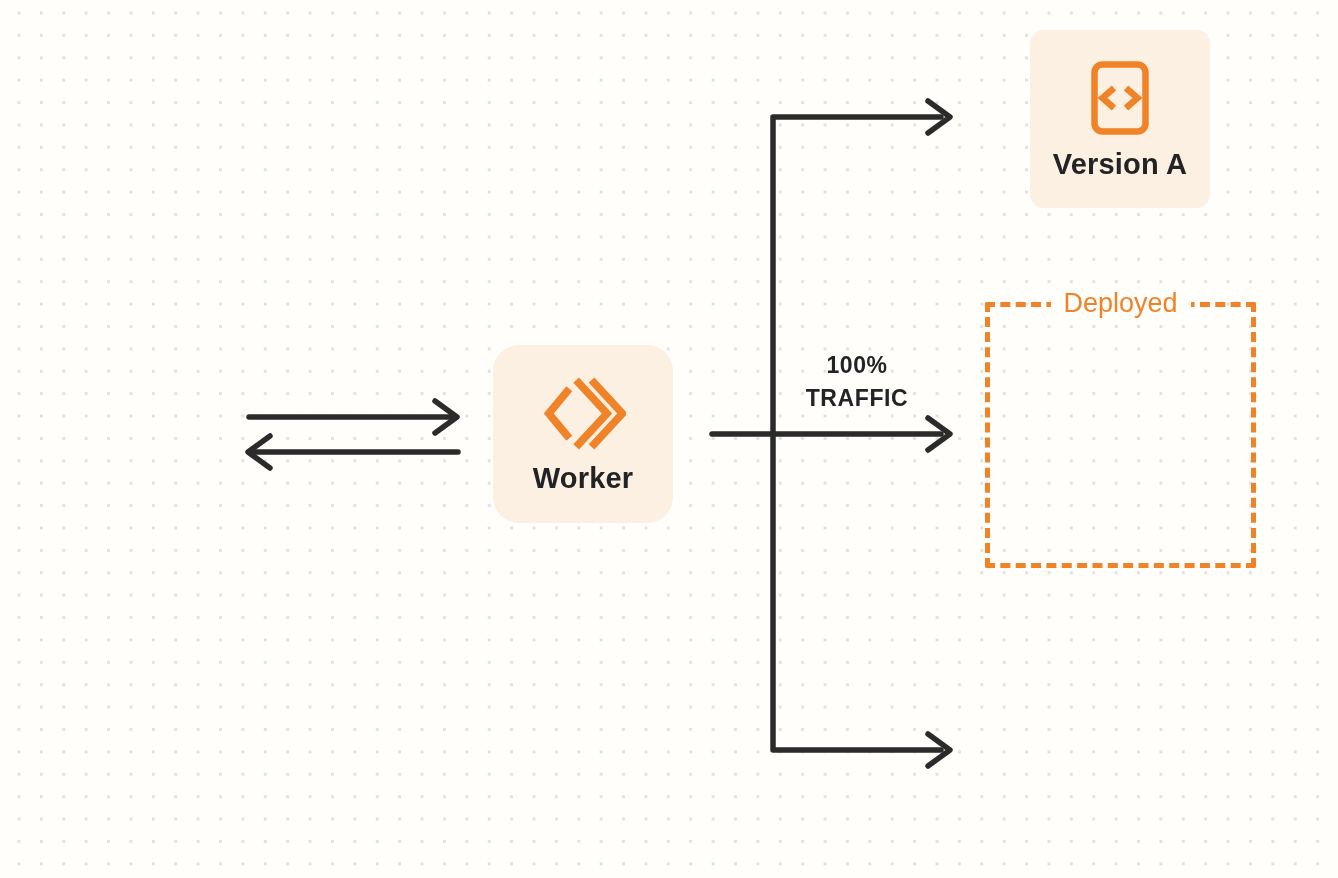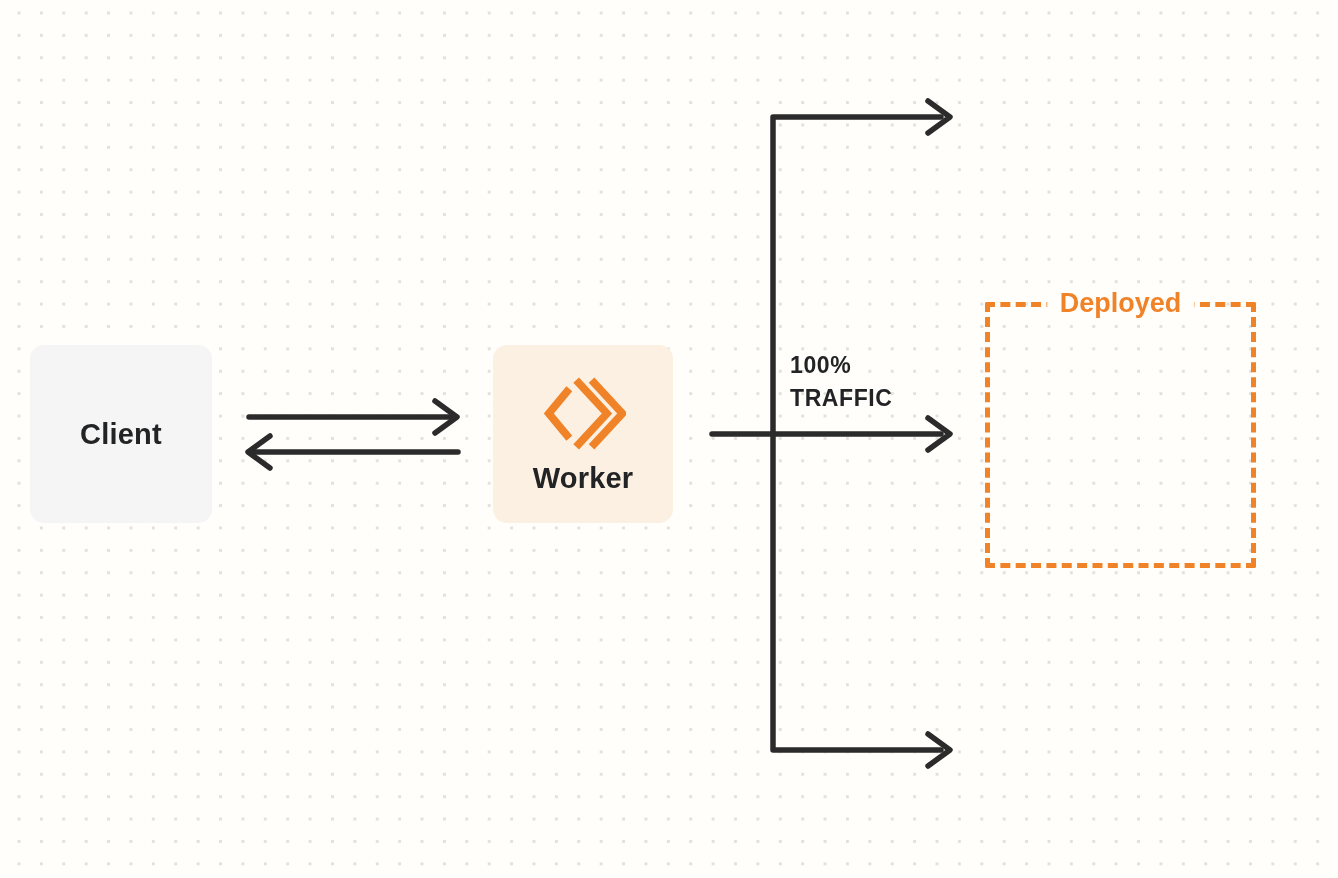--- a/index.html
+++ b/index.html
@@ -43,20 +43,21 @@
   .node-client {
     left: 30px; top: 345px;
     width: 182px; height: 178px;
     background: #f5f5f6;
   }
   .node-worker {
     left: 493px; top: 345px;
     width: 180px; height: 178px;
     background: #fbf0e1;
     gap: 12px;
+    border-radius: 26px;
   }
   .node-version {
     left: 1030px;
     width: 180px; height: 178px;
     background: #fbf0e1;
     gap: 14px;
   }
   .node-version-a { top: 30px; }
   .node-version-b { top: 345px; }
   .node-version-c { top: 660px; }
@@ -70,29 +71,29 @@
     box-sizing: border-box;
   }
   .deployed-label {
     position: absolute;
     left: 50%; top: -3px;
     transform: translate(-50%, -50%);
     background: #fffefb;
     padding: 2px 13px;
     color: #f08228;
     font-size: 27px;
-    font-weight: 700;
+    font-weight: 400;
     line-height: 1.1;
     white-space: nowrap;
   }
   .traffic-label {
     position: absolute;
     left: 790px; top: 349px;
     width: 134px;
-    text-align: left;
+    text-align: center;
     font-size: 23px;
     font-weight: 700;
     color: #222324;
     line-height: 33px;
     letter-spacing: 0.6px;
   }
   .icon svg { display: block; }
 </style>
 </head>
 <body>
@@ -108,39 +109,46 @@
     <path d="M270 436 L248 452 L270 468"></path>
 
     <path d="M941 117 H773 V750 H941"></path>
     <path d="M928 101 L950 117 L928 133"></path>
     <path d="M928 734 L950 750 L928 766"></path>
 
     <path d="M712 434 H941"></path>
     <path d="M928 418 L950 434 L928 450"></path>
   </svg>
 
-  <div class="node node-client">
-    <div class="label">Client</div>
-  </div>
 
   <div class="node node-worker">
     <span class="icon">
       <svg width="86" height="77" viewBox="0 0 100 90" fill="none" stroke="#f08228" stroke-width="9" stroke-linecap="butt" stroke-linejoin="miter">
         <path d="M34 16 L10 45 L34 74"></path>
         <path d="M42 6 L78 45 L42 84"></path>
         <path d="M60 6 L96 45 L60 84"></path>
       </svg>
     </span>
     <div class="label">Worker</div>
   </div>
 
   <div class="deployed-group">
     <div class="deployed-label">Deployed</div>
   </div>
 
+  <div class="node node-version node-version-a">
+    <span class="icon">
+      <svg width="60" height="76" viewBox="0 0 60 76" fill="none" stroke="#f08228" stroke-width="6.5" stroke-linecap="butt" stroke-linejoin="miter">
+        <rect x="4.5" y="4.5" width="51" height="67" rx="8"></rect>
+        <path d="M24 28 L12.5 38 L24 48"></path>
+        <path d="M36 28 L47.5 38 L36 48"></path>
+      </svg>
+    </span>
+    <div class="label">Version A</div>
+  </div>
 
 
 
   <div class="traffic-label">
     <div>100%</div>
     <div>TRAFFIC</div>
   </div>
 
 </div>
 

